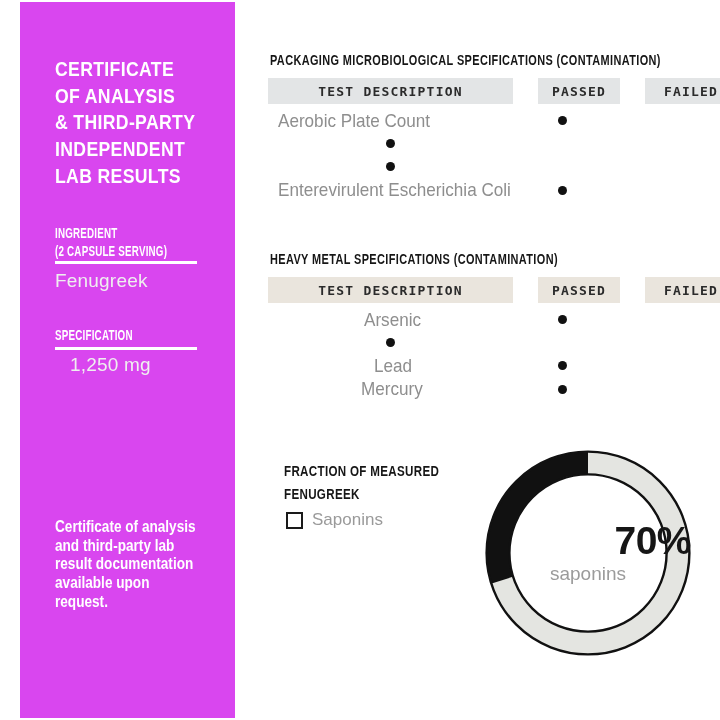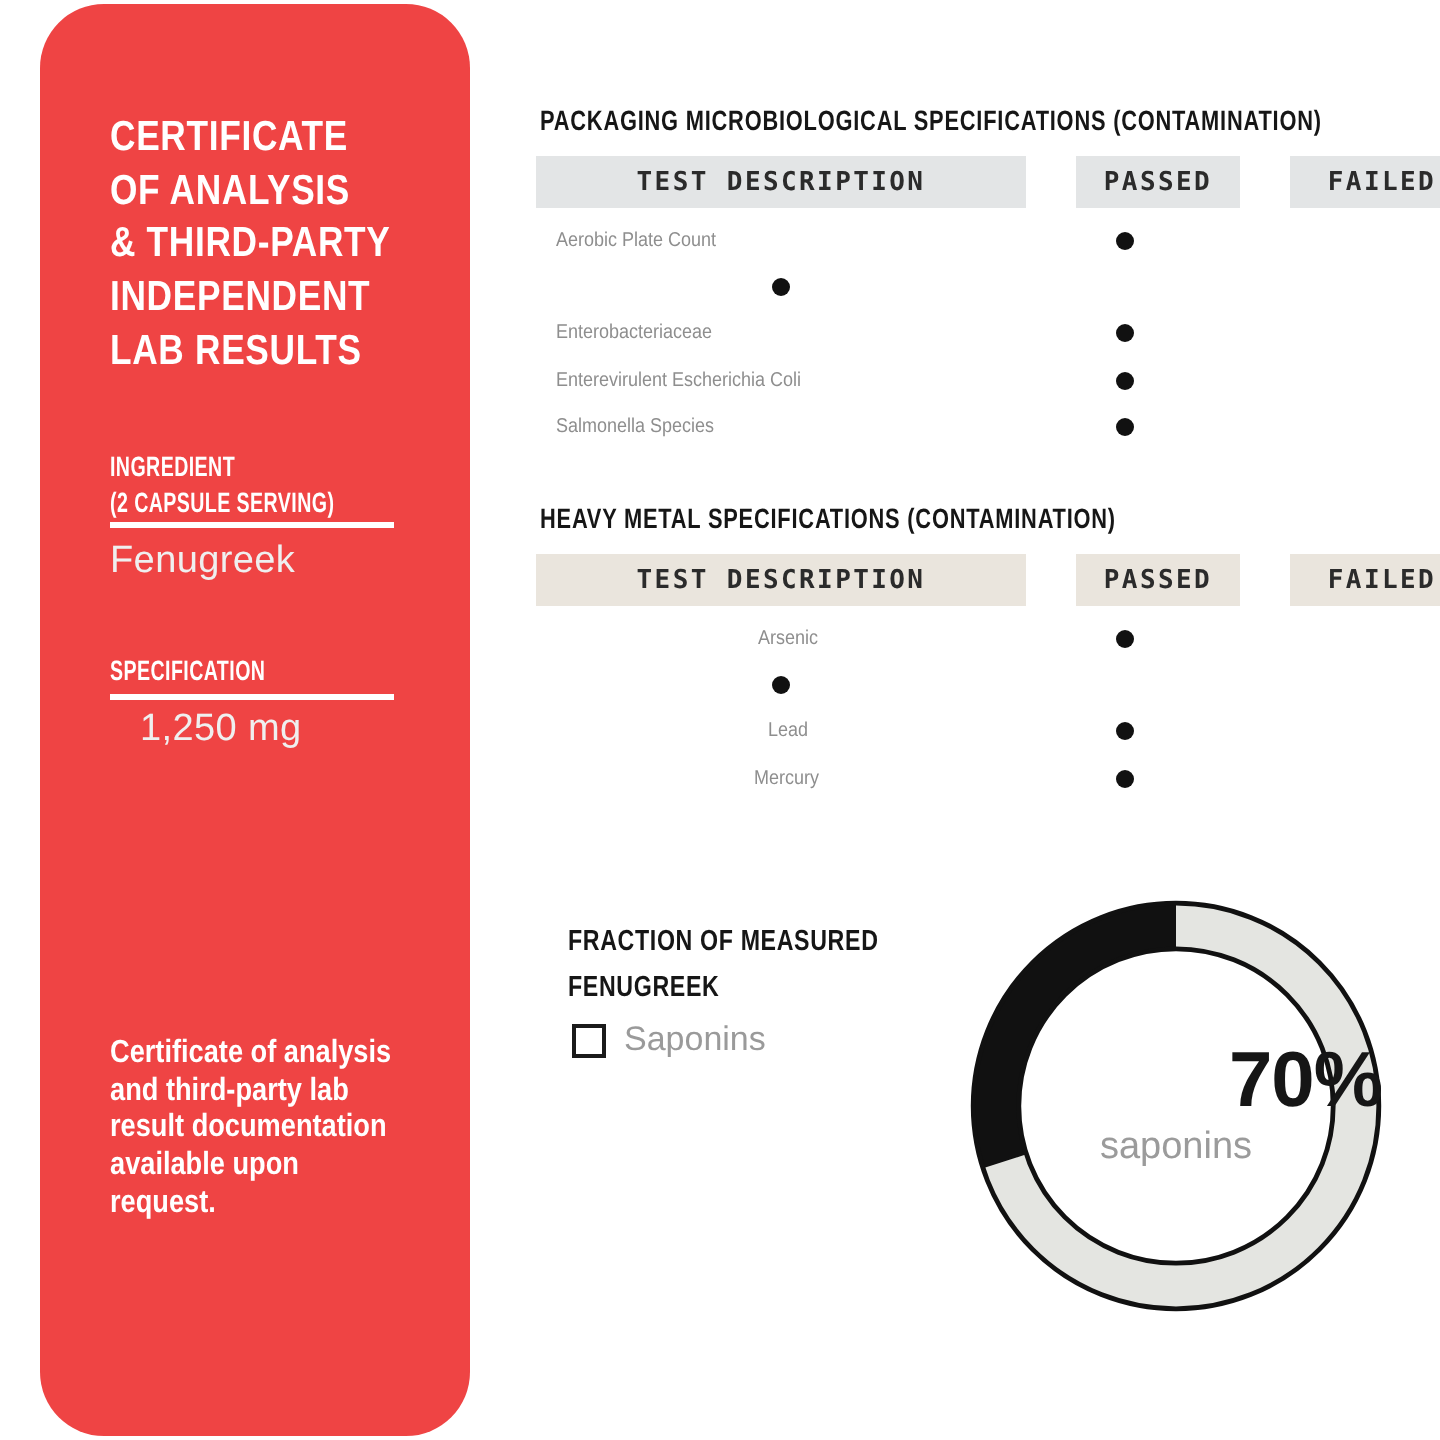--- a/index.html
+++ b/index.html
@@ -2,21 +2,21 @@
 <html><head>
 <meta charset="utf-8">
 <style>
   html,body { margin:0; padding:0; background:#ffffff; }
   .canvas {
     position:relative; width:720px; height:720px; background:#ffffff;
     font-family:"Liberation Sans", sans-serif; overflow:hidden;
   }
 
   
-  .sidebar { position:absolute; left:20px; top:2px; width:215px; height:716px; background:#ef4444; color:#ffffff;border-radius:32px; }
+  .sidebar { position:absolute; left:20px; top:2px; width:215px; height:716px; background:#d946ef; color:#ffffff; }
   .side-heading {
     position:absolute; left:35px; top:54px; font-size:21px; font-weight:bold;
     line-height:26.7px; white-space:pre-line; letter-spacing:.4px;
     transform:scaleX(.84); transform-origin:0 0;
   }
   .side-label {
     position:absolute; left:35px; font-size:14px; font-weight:bold; line-height:18px;
     white-space:pre-line; letter-spacing:.3px; transform:scaleX(.7); transform-origin:0 0;
   }
   .side-rule { position:absolute; left:35px; width:142px; height:3px; background:#ffffff; }
@@ -36,21 +36,21 @@
   .thead { position:absolute; left:268px; display:grid; grid-template-columns:245px 82px 92px; column-gap:25px; }
   .hcell {
     height:26px; display:flex; align-items:center; justify-content:center;
     font-family:"DejaVu Sans Mono", monospace; font-weight:bold; font-size:13px;
     letter-spacing:1.2px; color:#2b2b2b;
   }
   .hdr-gray .hcell { background:#e3e5e6; }
   .hdr-beige .hcell { background:#eae5dd; }
   .tbody { position:absolute; left:268px; }
   .trow { display:grid; grid-template-columns:245px 82px 92px; column-gap:8px; height:23.2px; align-items:center; }
-  .cell.desc { padding-left:10px; font-size:10px; color:#8e8e8e; overflow:visible; }
+  .cell.desc { padding-left:10px; font-size:19px; color:#8e8e8e; overflow:visible; }
   .cell.desc span { display:inline-block; transform:scaleX(.9); transform-origin:0 50%; white-space:nowrap; }
   .cell.mark { display:flex; align-items:center; justify-content:center; height:100%; }
   .dot { width:9px; height:9px; border-radius:50%; background:#111111; }
 
   
   .fraction-title {
     position:absolute; left:284px; top:460px; font-size:14.5px; font-weight:bold; color:#161616;
     line-height:23px; letter-spacing:.4px; white-space:pre-line;
     transform:scaleX(.8); transform-origin:0 0;
   }
@@ -112,39 +112,29 @@
     </div>
     <div class="trow">
       <div class="cell mark">
           <span class="dot"></span>
         </div>
       <div class="cell mark">
           <span class="dot" style="visibility: hidden;"></span>
         </div>
     </div>
     <div class="trow">
-      <div class="cell desc"><span>Enterobacteriaceae</span></div>
       <div class="cell mark">
           <span class="dot"></span>
         </div>
       <div class="cell mark">
           <span class="dot" style="visibility: hidden;"></span>
         </div>
     </div>
     <div class="trow">
       <div class="cell desc"><span>Enterevirulent Escherichia Coli</span></div>
-      <div class="cell mark">
-          <span class="dot"></span>
-        </div>
-      <div class="cell mark">
-          <span class="dot" style="visibility: hidden;"></span>
-        </div>
-    </div>
-    <div class="trow">
-      <div class="cell desc"><span>Salmonella Species</span></div>
       <div class="cell mark">
           <span class="dot"></span>
         </div>
       <div class="cell mark">
           <span class="dot" style="visibility: hidden;"></span>
         </div>
     </div>
   </div>
 
   <div class="sec-title" style="top:251px;">HEAVY METAL SPECIFICATIONS (CONTAMINATION)</div>

